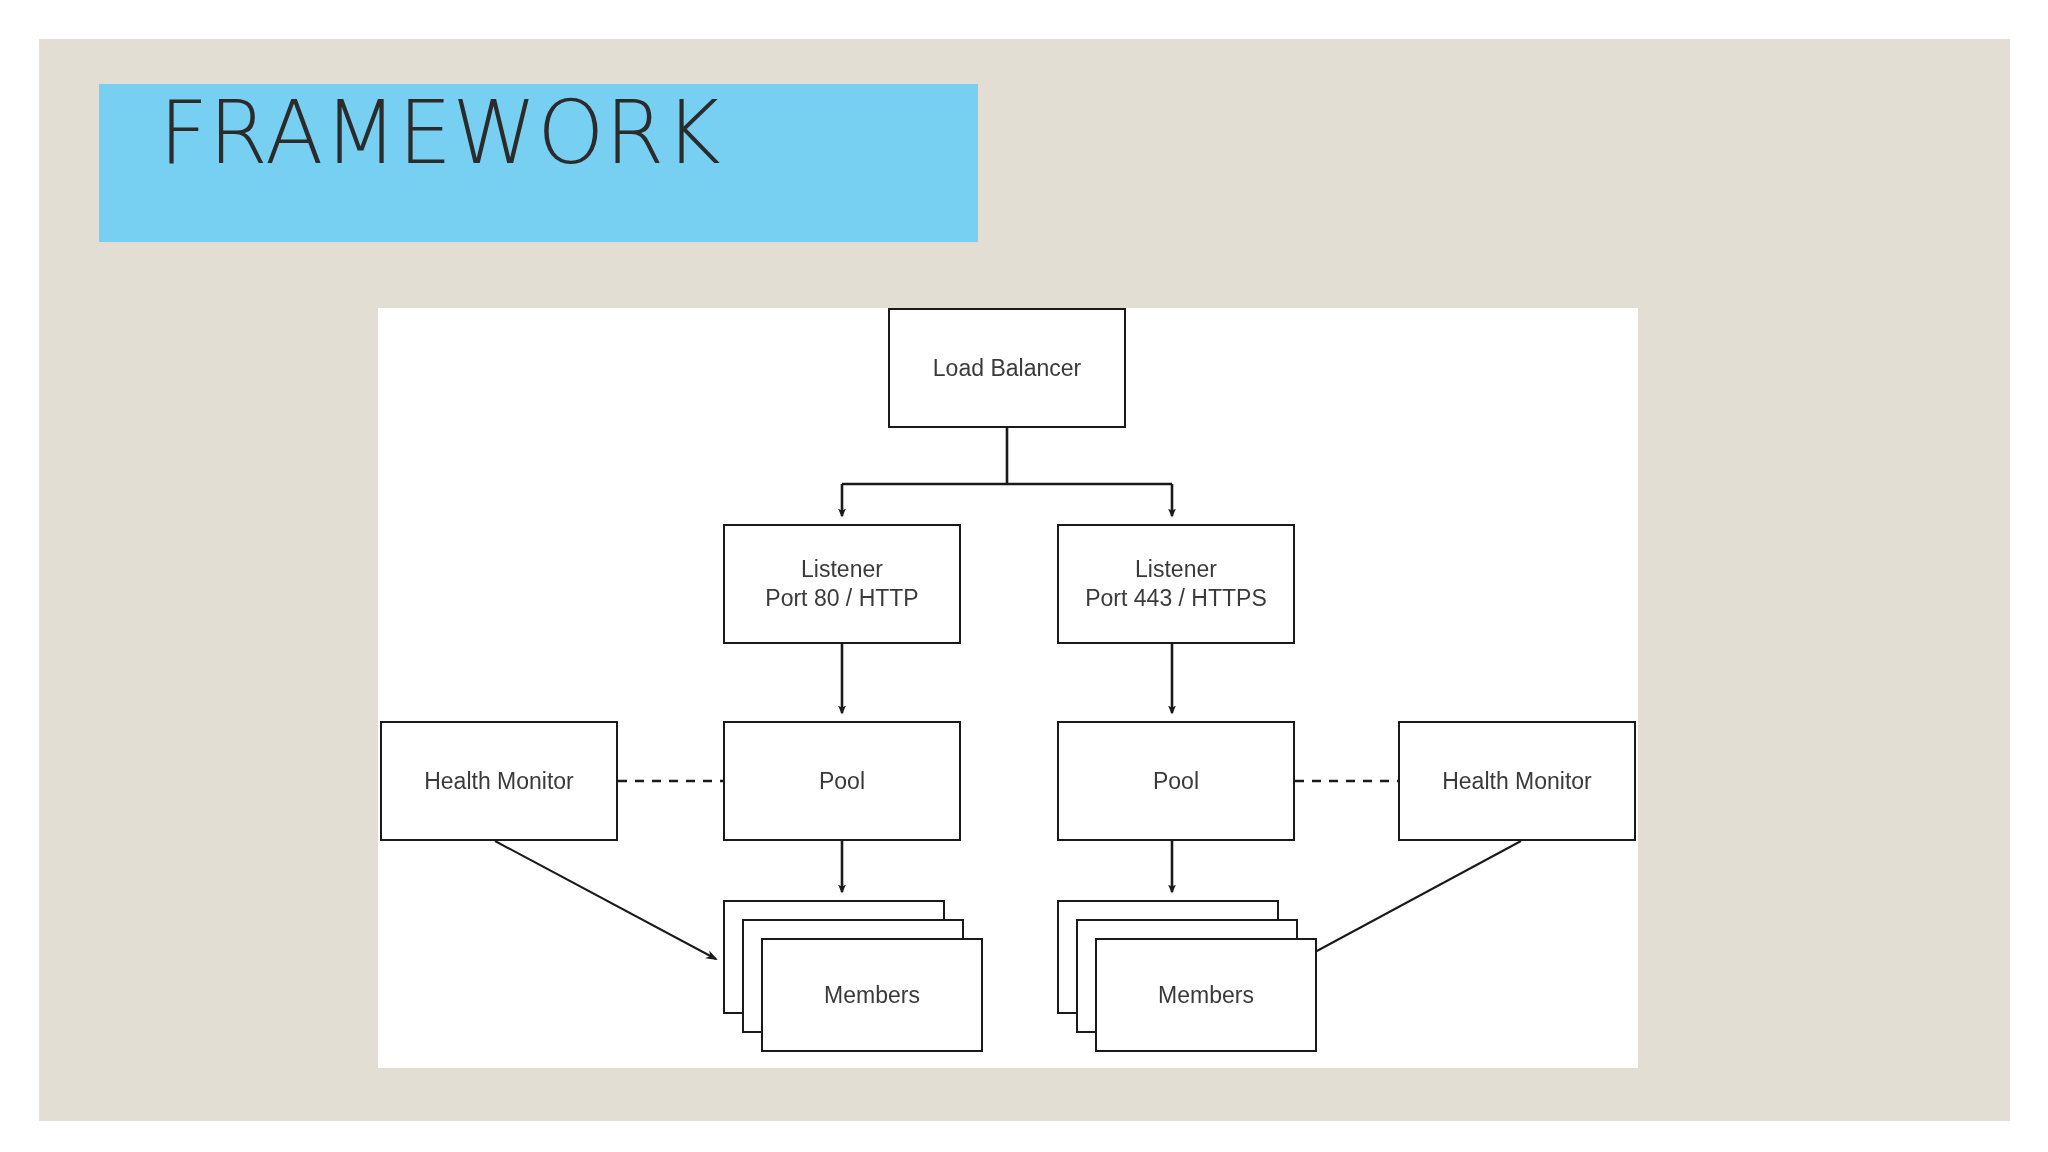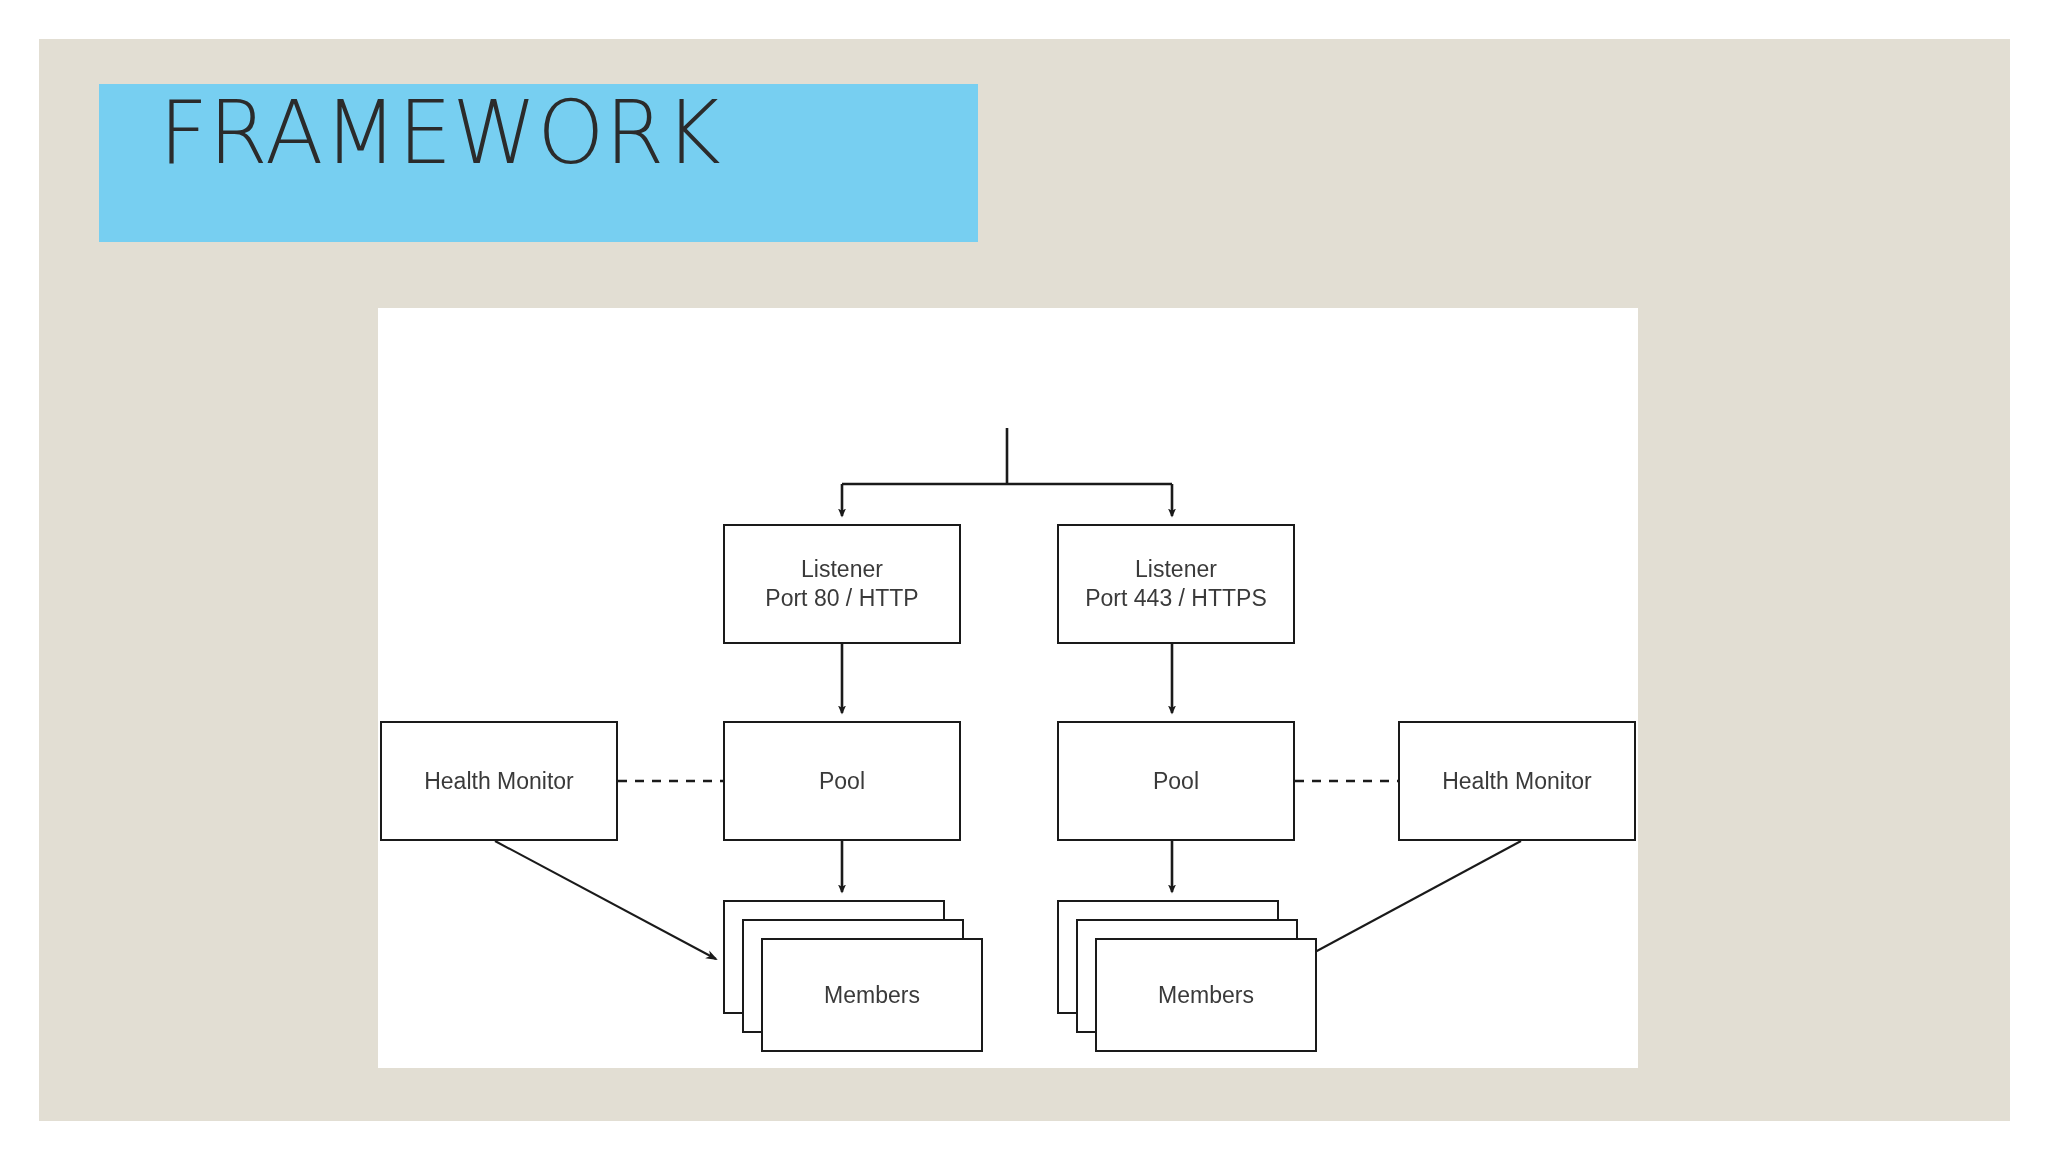--- a/index.html
+++ b/index.html
@@ -158,20 +158,23 @@
         <path d="M240,473 L345,473"></path>
         <path d="M917,473 L1020,473"></path>
       </g>
 
       <g stroke="#1A1A1A" stroke-width="2" fill="none">
         <path d="M117,533 L338,651" marker-end="url(#arrow-thin)"></path>
         <path d="M1143,533 L924,651" marker-end="url(#arrow-thin)"></path>
       </g>
     </svg>
 
+    <div class="node-box" id="node-load-balancer">
+      <span class="node-label">Load Balancer</span>
+    </div>
 
     <div class="node-box" id="node-listener-http">
       <span class="node-label">Listener
 Port 80 / HTTP</span>
     </div>
 
     <div class="node-box" id="node-listener-https">
       <span class="node-label">Listener
 Port 443 / HTTPS</span>
     </div>

